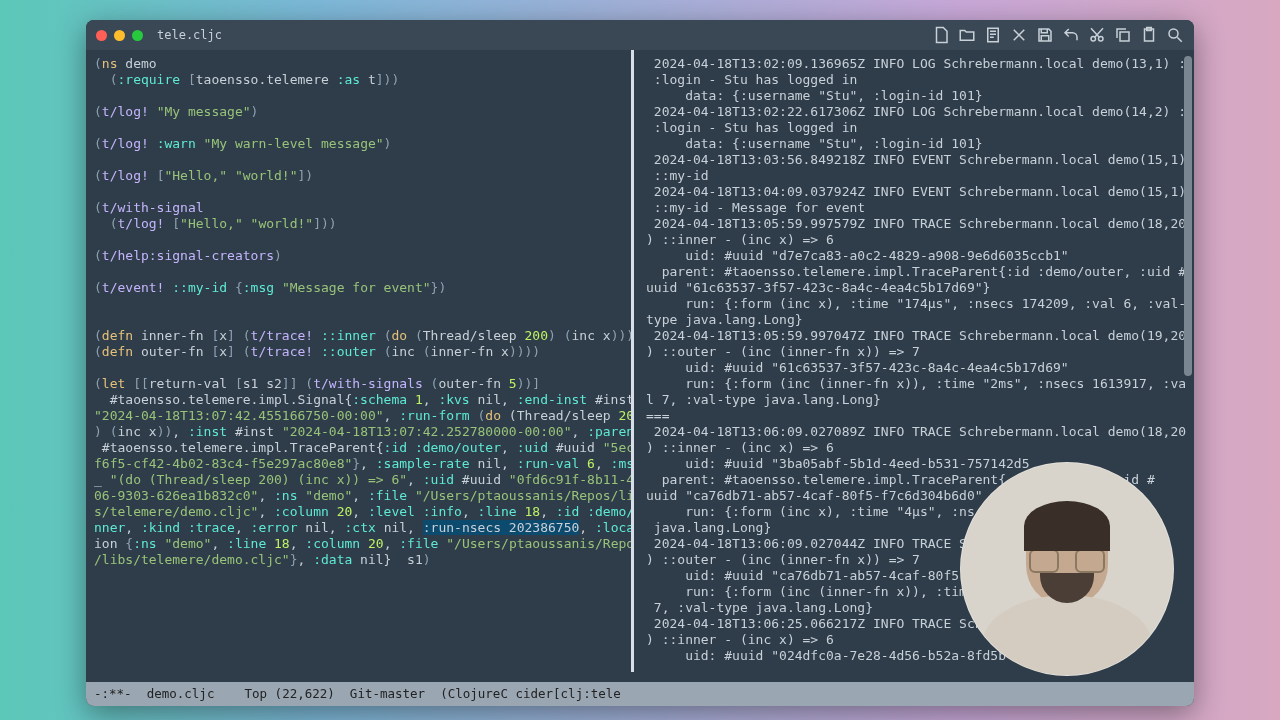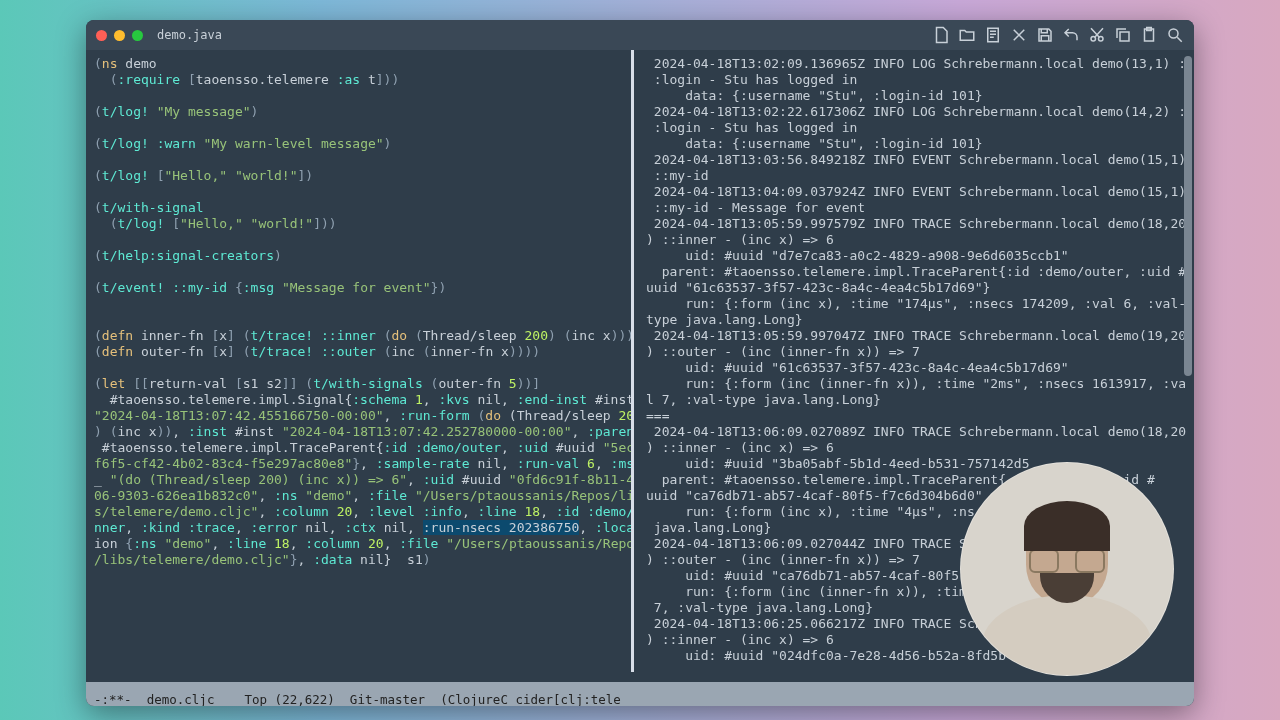--- a/index.html
+++ b/index.html
@@ -30,28 +30,28 @@
 .pane { padding:6px 8px; overflow:hidden; font-size:13px; line-height:16px; color:#c8d0d8; }
 .pane.left { width:548px; border-right:3px solid #d8dee8; }
 .pane.right { flex:1; position:relative;padding-left:12px; }
 .scrollbar { position:absolute; right:2px; top:6px; width:8px; height:320px; background:#7a8692; border-radius:4px; }
 pre { white-space:pre; font-family:inherit; }
 
 .p { color:#8fa0b0; }      
 .kw { color:#5eead4; }     
 .s { color:#98c379; }      
 .n { color:#bef264; }      
-.fn { color:#5eead4; }     
+.fn { color:#c4b5fd; }     
 .ns { color:#e5c07b; }     
 .sym{ color:#c8d0d8; }
 .hl { background:#0c4a6e; }
 .modeline {
   position:absolute; left:0; right:0; bottom:0; height:24px;
   background:#9aa6b2; color:#222; font-size:12.5px; line-height:24px;
-  display:flex; padding:6px 8px; white-space:pre;
+  display:flex; padding:0 8px; white-space:pre;
 }
 .avatar {
   position:absolute; right:20px; bottom:30px; width:214px; height:214px;
   border-radius:50%; overflow:hidden; background:#d8d4cc;
   border:1px solid rgba(255,255,255,.3);
 }
 .avatar::before {
   content:""; position:absolute; top:44px; left:50%; transform:translateX(-50%);
   width:82px; height:96px; background:#c4a890; border-radius:46% 46% 40% 40%;
 }
@@ -79,21 +79,21 @@
 
 <div class="app-shell">
 <div class="window">
 
   <div class="titlebar">
     <div class="traffic">
       <div class="dot r"></div>
       <div class="dot y"></div>
       <div class="dot g"></div>
     </div>
-    <span>demo.java</span>
+    <span>tele.cljc</span>
     <div class="spacer"></div>
     <div class="tools">
       <svg class="ticon" viewBox="0 0 24 24">
             <path d="M6 2h9l5 5v15H6z" fill="none" stroke="currentColor" stroke-width="2"></path>
           </svg>
       <svg class="ticon" viewBox="0 0 24 24">
             <path d="M3 6h6l2 2h10v11H3z" fill="none" stroke="currentColor" stroke-width="2"></path>
           </svg>
       <svg class="ticon" viewBox="0 0 24 24">
             <path d="M5 3h14v18H5zM8 7h8M8 11h8M8 15h5" fill="none" stroke="currentColor" stroke-width="2"></path>

